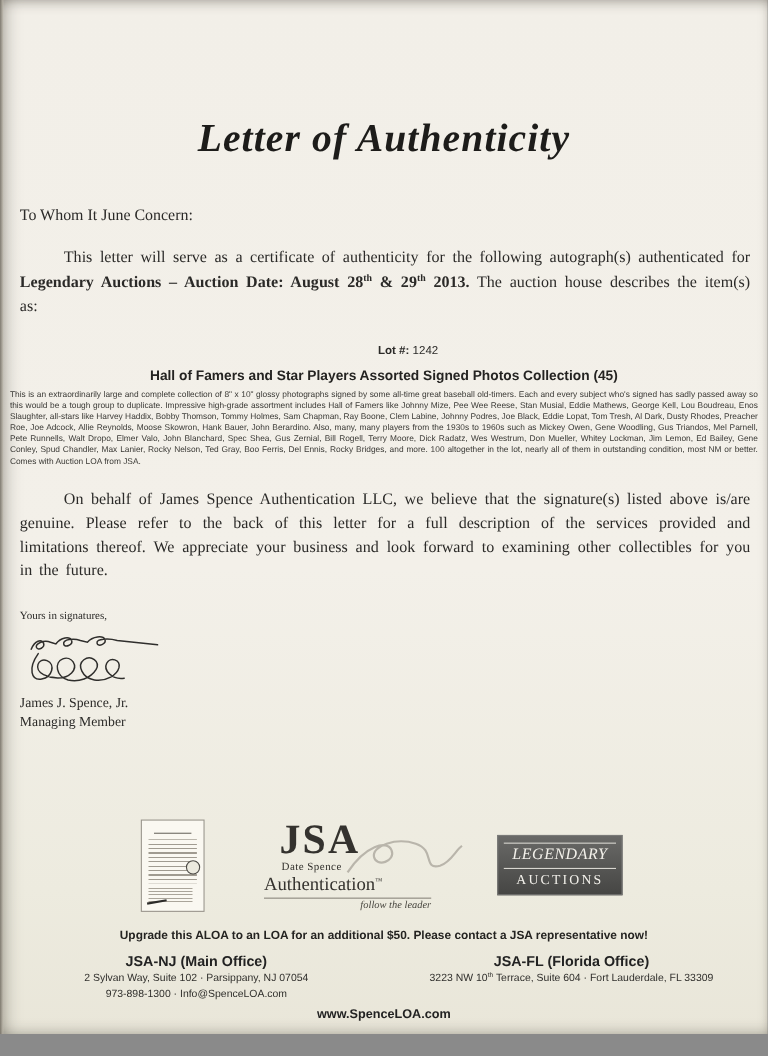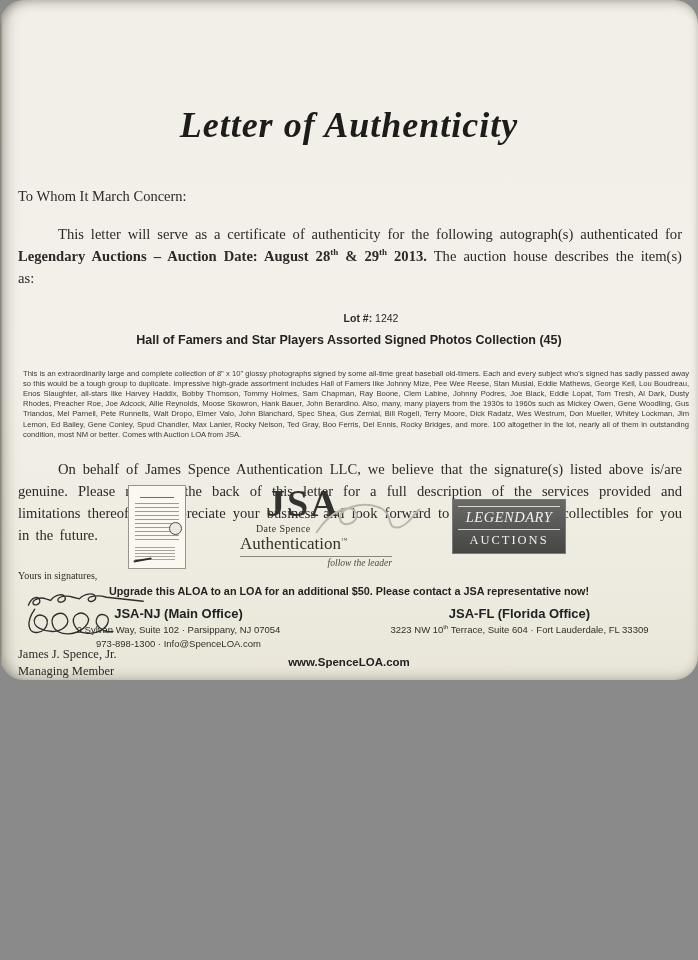--- a/index.html
+++ b/index.html
@@ -1,46 +1,45 @@
 <!DOCTYPE html>
 <html><head>
 <meta charset="utf-8">
 <style>
   * { margin:0; padding:0; box-sizing:border-box; }
   html,body { background:#8a8a8a; }
   .page {
     position:relative;
-    width:698px; height:680px;
+    width:698px; height:940px;
     margin:0 auto;
     background:linear-gradient(180deg,#f2efe8 0%,#f3f0e9 55%,#edebdf 86%,#e9e6d9 100%);
     box-shadow:inset 12px 0 16px -10px rgba(60,55,45,.55),
                inset 0 10px 12px -9px rgba(60,55,45,.38),
                inset -7px 0 10px -8px rgba(60,55,45,.25),
                inset 0 -10px 14px -10px rgba(60,55,45,.30);
     overflow:hidden;
     color:#2b2a28;
     font-family:"Liberation Serif", serif;
-    border-radius:24px;
   }
   .scan-edge-left{position:absolute;left:0;top:0;bottom:0;width:3px;
     background:linear-gradient(90deg,#6f6a60,#c4bfb2);opacity:.75;}
   .title{margin-top:104px;text-align:center;font-style:italic;font-weight:bold;
     font-size:36px;letter-spacing:1px;color:#1d1c1a;}
   .pad{padding-left:18px;padding-right:16px;}
   .salutation{margin-top:42px;font-size:14.5px;}
   .para{margin-top:19px;font-size:14.6px;line-height:1.5;text-align:justify;
     text-indent:40px;word-spacing:2.5px;}
   .para b{font-weight:bold;}
   sup{font-size:9px;}
   .lot-line{margin-top:22px;text-align:center;font-family:"Liberation Sans",sans-serif;
     font-size:10.5px;padding-left:44px;}
   .lot-line .lbl{font-weight:bold;}
   .item-title{margin-top:9px;text-align:center;font-family:"Liberation Sans",sans-serif;
     font-weight:bold;font-size:12.5px;color:#242321;}
-  .description{margin-top:22px;padding-left:23px;padding-right:9px;
+  .description{margin-top:6px;padding-left:9px;padding-right:9px;
     font-family:"Liberation Sans",sans-serif;font-size:7.6px;line-height:1.34;
     text-align:justify;color:#3b3a36;}
   .closing{margin-top:24px;font-size:10px;}
   .signature{display:block;margin:2px 0 0 4px;}
   .signer-name{margin-top:2px;font-size:12.5px;}
   .signer-title{margin-top:2px;font-size:12.5px;}
 
   .bottom{position:absolute;left:0;right:0;bottom:12px;}
   .logos-row{display:flex;align-items:center;justify-content:space-between;
     padding:0 132px 0 128px;margin-bottom:16px;}
@@ -52,21 +51,21 @@
     background:repeating-linear-gradient(180deg,#a09b90 0 1px,transparent 1px 4px);}
   .thumb-lines2{margin-top:4px;height:14px;width:90%;
     background:repeating-linear-gradient(180deg,#aaa59a 0 1px,transparent 1px 3px);}
   .thumb-circle{position:absolute;right:3px;top:36px;width:13px;height:13px;
     border:1px solid #4c4a45;border-radius:50%;background:#eceade;}
   .thumb-sig{position:absolute;left:4px;bottom:7px;width:18px;height:9px;
     border-bottom:2px solid #2c2b29;transform:rotate(-10deg);}
 
   .jsa-logo{position:relative;width:158px;text-align:left;color:#34322e;}
   .jsa-acronym{font-size:38px;font-weight:bold;letter-spacing:2px;line-height:.95;
-    margin-left:26px;}
+    margin-left:14px;}
   .jsa-name{font-size:10px;letter-spacing:.4px;margin-left:16px;margin-top:1px;}
   .jsa-word{font-size:17px;margin-top:0;position:relative;z-index:2;}
   .jsa-word sup{font-size:6.5px;}
   .jsa-flourish{position:absolute;right:-26px;top:14px;z-index:1;}
   .jsa-rule{border-top:1px solid #8a867c;margin-top:2px;width:152px;}
   .jsa-tagline{font-style:italic;font-size:9.5px;text-align:right;color:#4a4841;
     margin-top:1px;width:152px;}
 
   .legendary-logo{width:114px;background:linear-gradient(180deg,#6a6a68,#454543);
     padding:7px 6px 6px;text-align:center;color:#f2f0ea;
@@ -87,21 +86,21 @@
     font-size:11.5px;color:#222;}
 </style>
 </head>
 <body>
 
 <div class="page">
   <div class="scan-edge-left"></div>
 
   <h1 class="title">Letter of Authenticity</h1>
 
-  <p class="salutation pad">To Whom It March Concern:</p>
+  <p class="salutation pad">To Whom It June Concern:</p>
 
   <p class="para pad"><span>This letter will serve as a certificate of authenticity for the following autograph(s) authenticated for </span><b><span>Legendary Auctions – Auction Date: August 28</span><sup>th</sup><span> &amp; 29</span><sup>th</sup><span> 2013.</span></b><span>  The auction house describes the item(s) as:</span></p>
 
   <p class="lot-line"><span class="lbl">Lot #:</span>&nbsp;<span>1242</span></p>
 
   <p class="item-title">Hall of Famers and Star Players Assorted Signed Photos Collection (45)</p>
 
   <p class="description">This is an extraordinarily large and complete collection of 8" x 10" glossy photographs signed by some all-time great baseball old-timers. Each and every subject who's signed has sadly passed away so this would be a tough group to duplicate. Impressive high-grade assortment includes Hall of Famers like Johnny Mize, Pee Wee Reese, Stan Musial, Eddie Mathews, George Kell, Lou Boudreau, Enos Slaughter, all-stars like Harvey Haddix, Bobby Thomson, Tommy Holmes, Sam Chapman, Ray Boone, Clem Labine, Johnny Podres, Joe Black, Eddie Lopat, Tom Tresh, Al Dark, Dusty Rhodes, Preacher Roe, Joe Adcock, Allie Reynolds, Moose Skowron, Hank Bauer, John Berardino. Also, many, many players from the 1930s to 1960s such as Mickey Owen, Gene Woodling, Gus Triandos, Mel Parnell, Pete Runnells, Walt Dropo, Elmer Valo, John Blanchard, Spec Shea, Gus Zernial, Bill Rogell, Terry Moore, Dick Radatz, Wes Westrum, Don Mueller, Whitey Lockman, Jim Lemon, Ed Bailey, Gene Conley, Spud Chandler, Max Lanier, Rocky Nelson, Ted Gray, Boo Ferris, Del Ennis, Rocky Bridges, and more. 100 altogether in the lot, nearly all of them in outstanding condition, most NM or better. Comes with Auction LOA from JSA.</p>
 
   <p class="para pad">On behalf of James Spence Authentication LLC, we believe that the signature(s) listed above is/are genuine.  Please refer to the back of this letter for a full description of the services provided and limitations thereof.  We appreciate your business and look forward to examining other collectibles for you in the future.</p>

